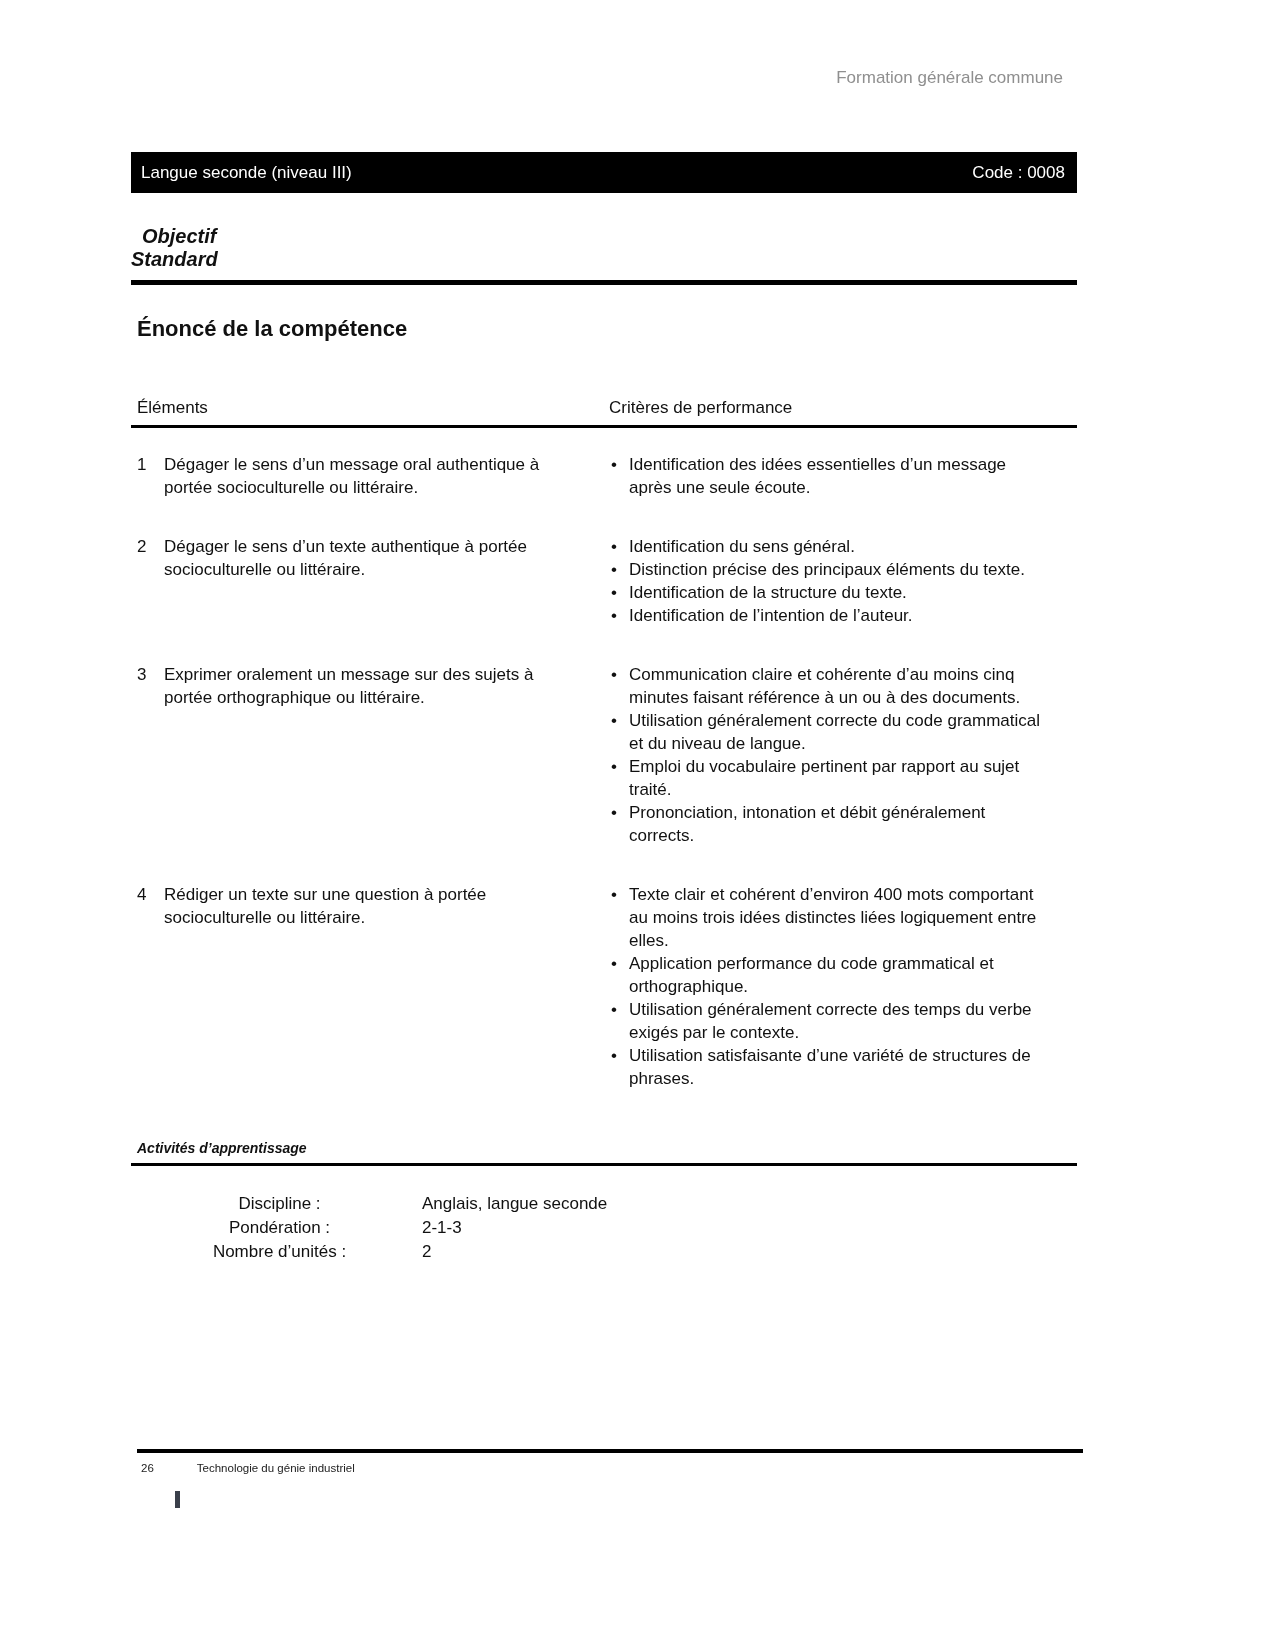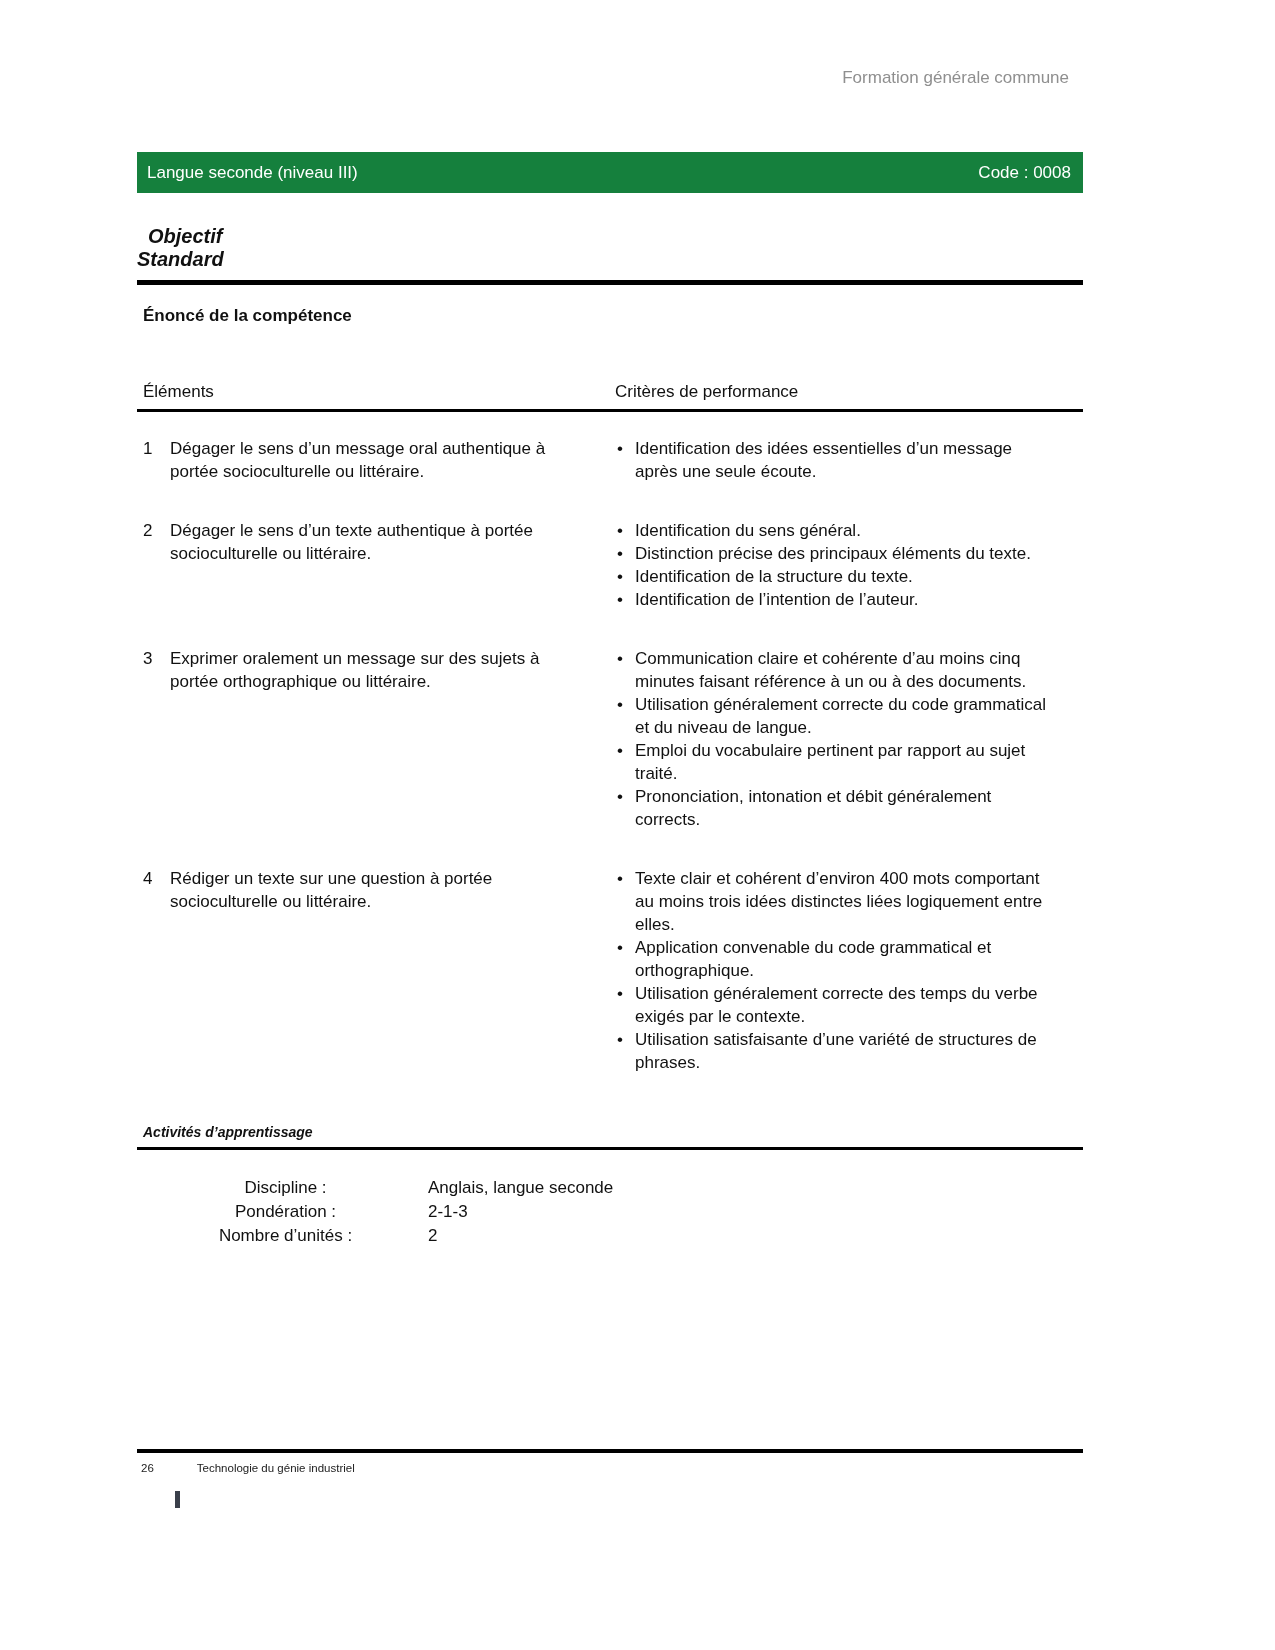--- a/index.html
+++ b/index.html
@@ -11,35 +11,35 @@
   .page {
     position: relative;
     width: 1275px;
     height: 1650px;
     margin: 0 auto;
     background: #ffffff;
     overflow: hidden;
   }
   .content {
     position: absolute;
-    left: 137px;
+    left: 131px;
     top: 0;
     width: 946px;
   }
   .running-title {
     padding-top: 68px;
     text-align: right;
     padding-right: 14px;
     font-size: 17px;
     color: #8f8f8f;
   }
   .banner {
     margin-top: 64px;
     height: 41px;
-    background: #15803d;
+    background: #000000;
     color: #fff;
     display: flex;
     align-items: center;
     justify-content: space-between;
     padding: 0 12px 0 10px;
     font-size: 17px;
   }
   .obj-std-row {
     margin-top: 32px;
     display: flex;
@@ -47,23 +47,23 @@
     font-weight: bold;
     font-style: italic;
     flex-direction: column;
   }
   .obj-std-row .col-left { padding-left: 11px; }
   .col-left { width: 478px; flex: none; }
   .col-right { flex: 1; }
   .rule-thick { border: none; height: 5px; background: #000; margin-top: 9px; }
   .rule-med   { border: none; height: 3px; background: #000; margin-top: 7px; }
   .competence-heading {
-    margin-top: 21px;
+    margin-top: 31px;
     padding-left: 6px;
-    font-size: 17px;
+    font-size: 22px;
     font-weight: bold;
   }
   .competence-text {
     margin-top: 23px;
     padding-left: 6px;
     font-size: 17px;
     line-height: 24px;
     max-width: 430px;
   }
   .elements-header {
@@ -226,21 +226,21 @@
           <div class="el-text">Rédiger un texte sur une question à portée socioculturelle ou littéraire.</div>
         </div>
         <div class="col-right">
           <ul class="crit-list">
             <li>
               <span class="bullet">•</span>
               <span class="crit-text">Texte clair et cohérent d’environ 400 mots comportant au moins trois idées distinctes liées logiquement entre elles.</span>
             </li>
             <li>
               <span class="bullet">•</span>
-              <span class="crit-text">Application convenable du code grammatical et orthographique.</span>
+              <span class="crit-text">Application performance du code grammatical et orthographique.</span>
             </li>
             <li>
               <span class="bullet">•</span>
               <span class="crit-text">Utilisation généralement correcte des temps du verbe exigés par le contexte.</span>
             </li>
             <li>
               <span class="bullet">•</span>
               <span class="crit-text">Utilisation satisfaisante d’une variété de structures de phrases.</span>
             </li>
           </ul>

